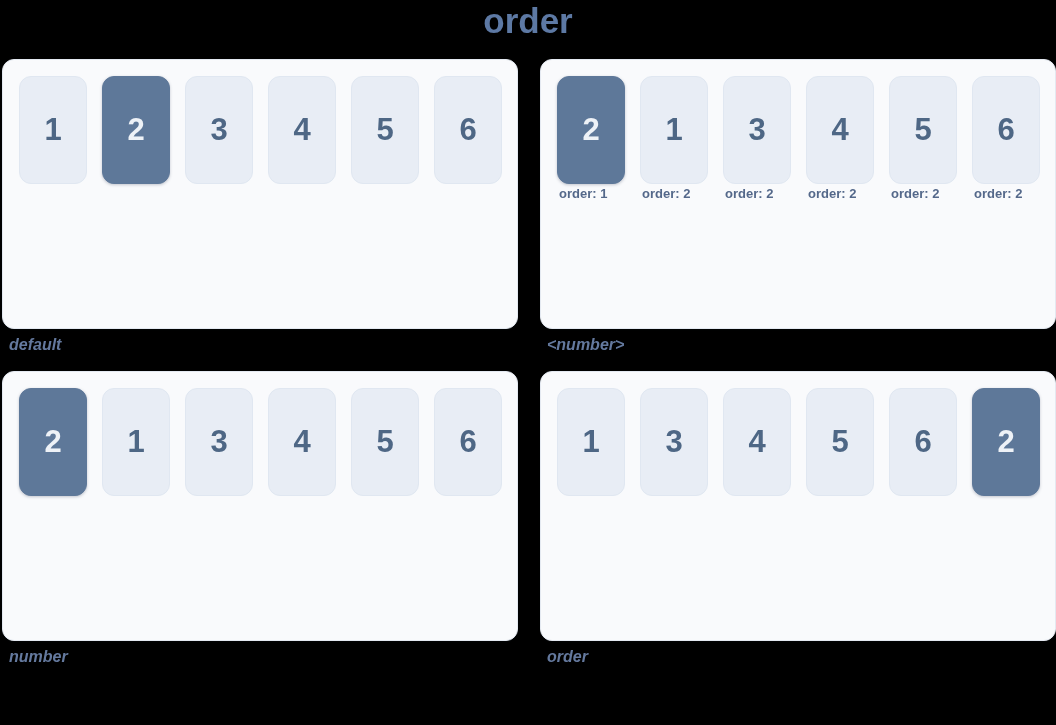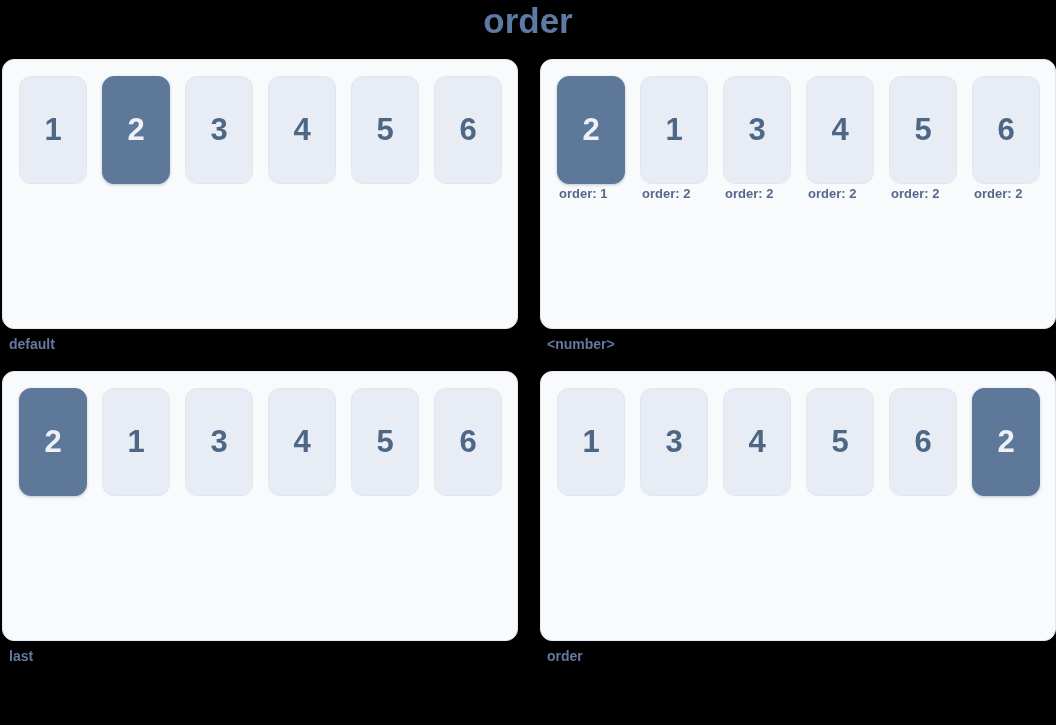--- a/index.html
+++ b/index.html
@@ -95,24 +95,25 @@
     font-weight: bold;
     color: #54688a;
     white-space: nowrap;
     padding-left: 2px;
   }
 
   .panel-caption {
     position: absolute;
     left: 7px;
     top: 277px;
-    font-size: 14px;
+    font-size: 16px;
     font-weight: bold;
     color: #64799e;
     white-space: nowrap;
+    font-style: italic;
   }
 
   .row-2 { margin-top: 42px; }
 </style>
 </head>
 <body>
 
 <div class="page-title">order</div>
 
 <div class="grid">
@@ -191,21 +192,21 @@
           <div class="card">4</div>
         </div>
         <div class="card-wrap">
           <div class="card">5</div>
         </div>
         <div class="card-wrap">
           <div class="card">6</div>
         </div>
       </div>
     </div>
-    <div class="panel-caption">last</div>
+    <div class="panel-caption">number</div>
   </div>
 
   <div class="cell row-2">
     <div class="panel">
       <div class="cards">
         <div class="card-wrap">
           <div class="card">1</div>
         </div>
         <div class="card-wrap">
           <div class="card">3</div>

